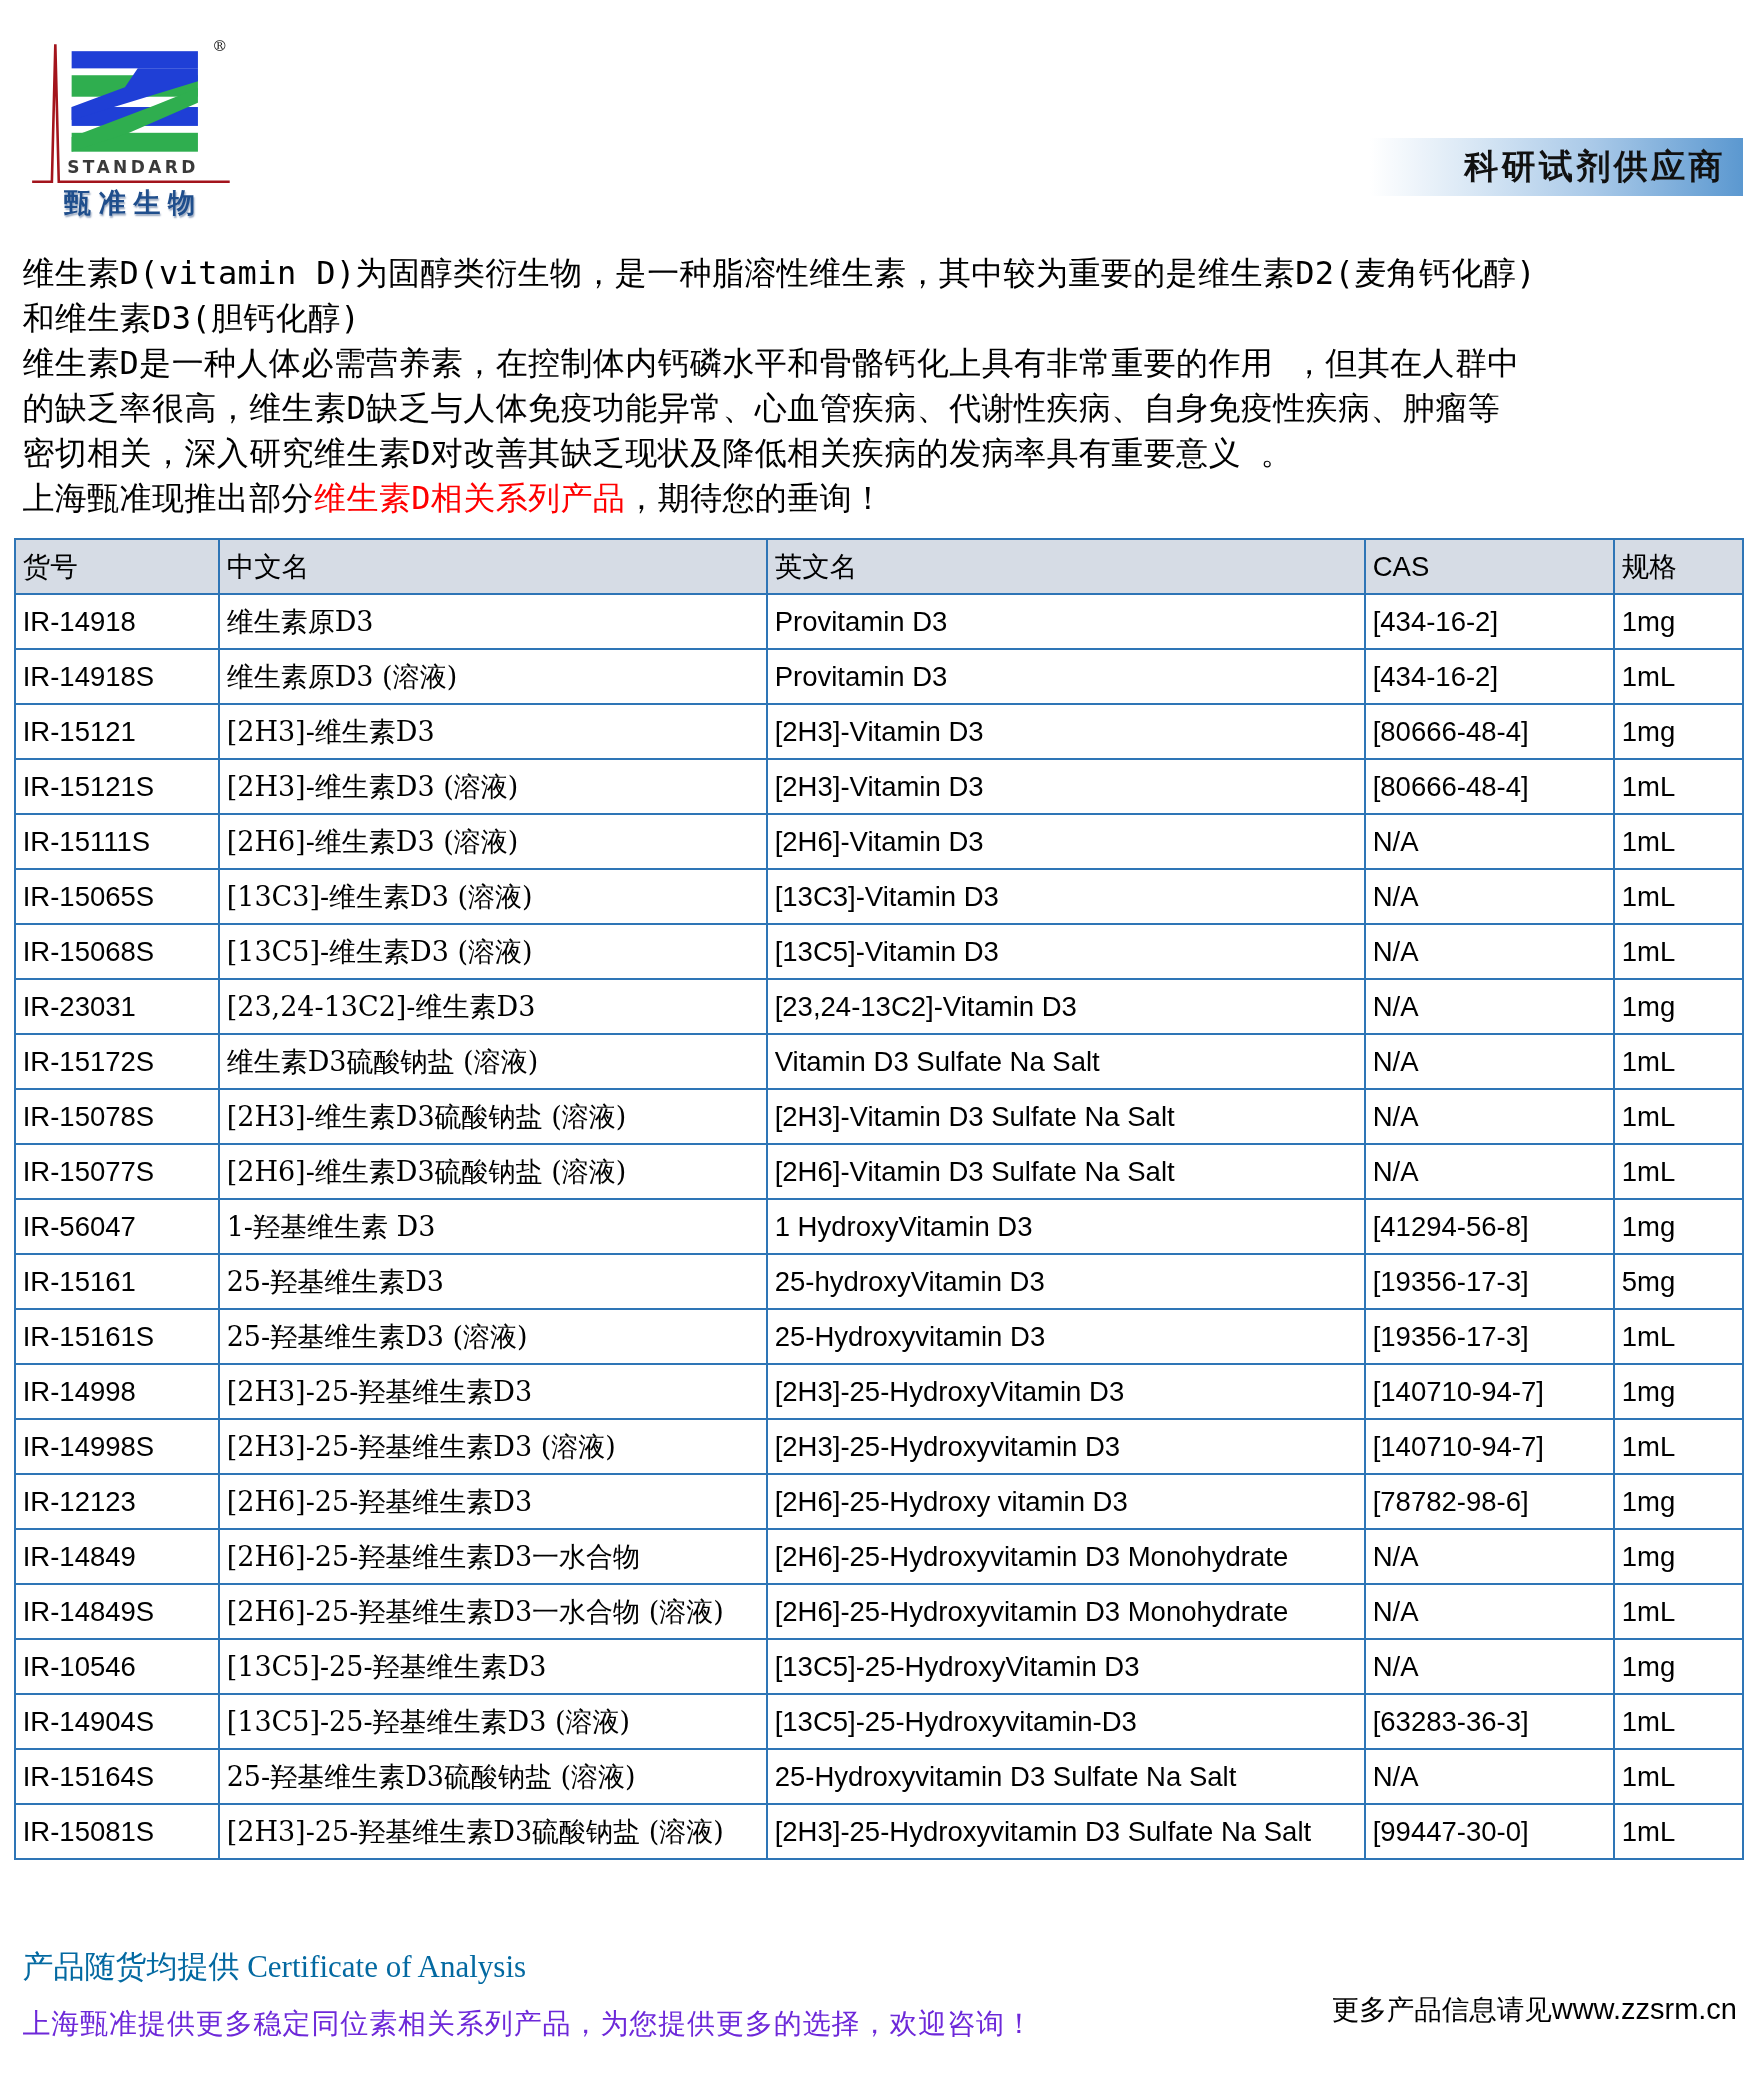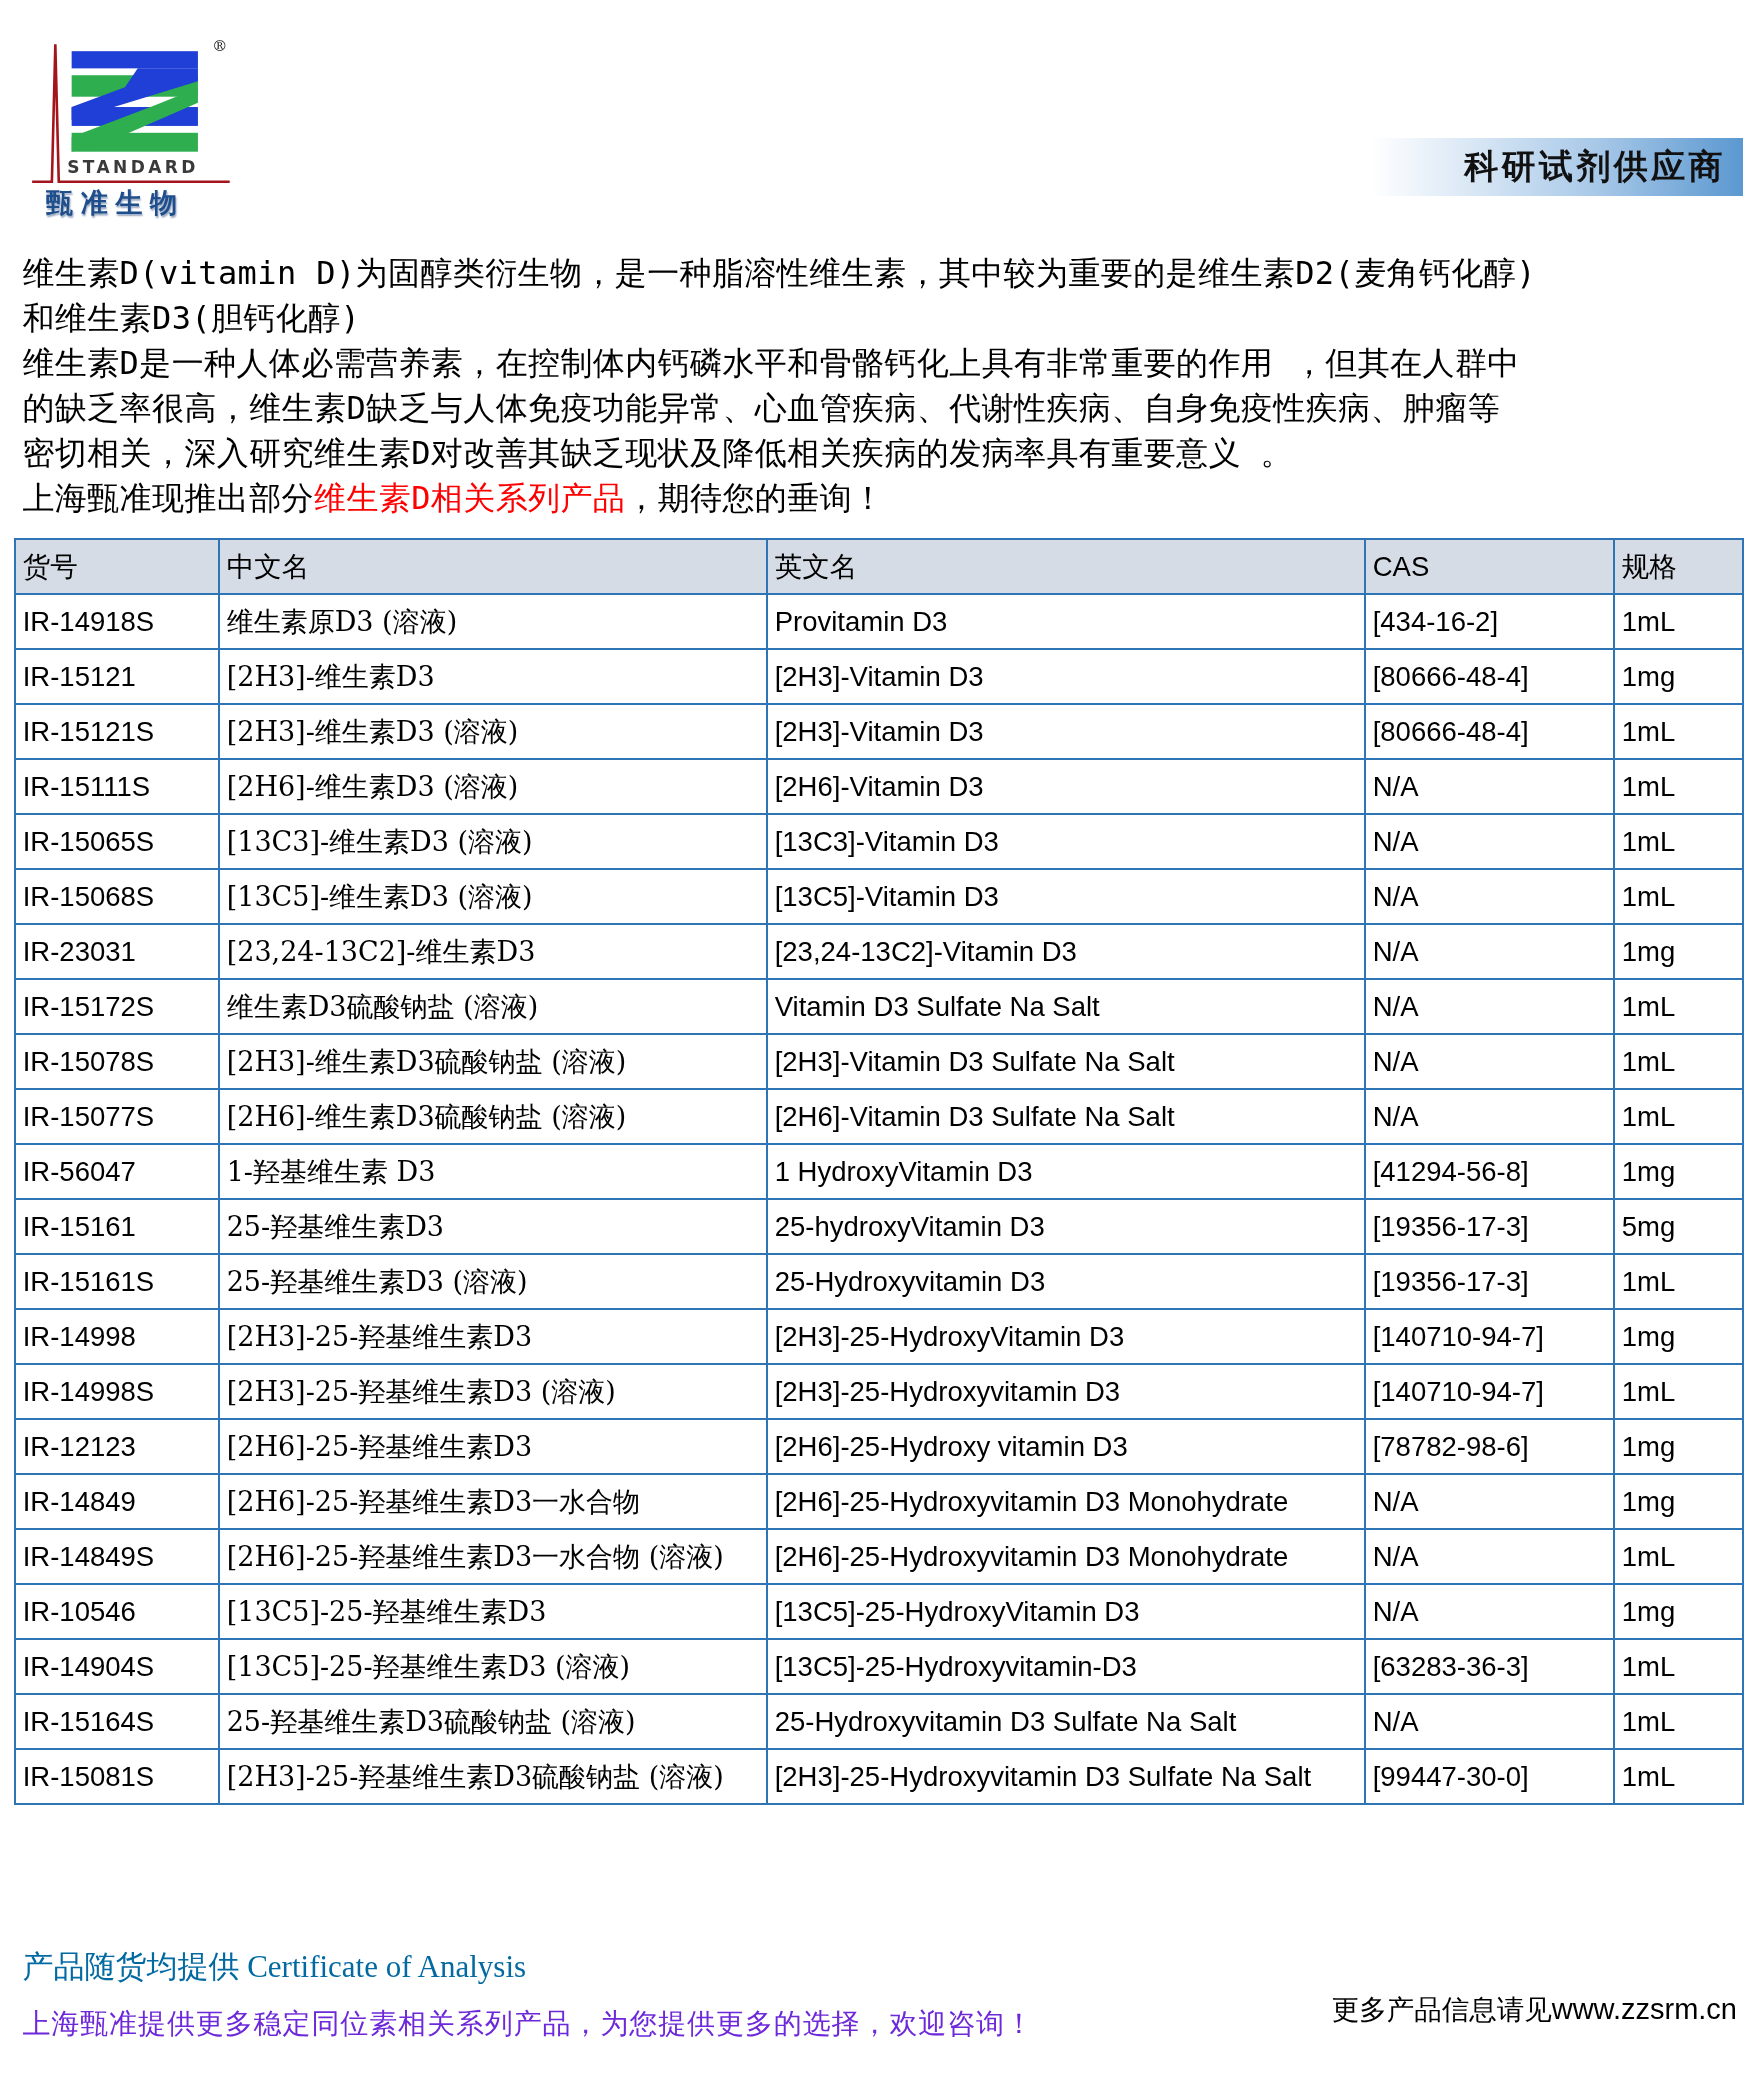--- a/index.html
+++ b/index.html
@@ -5,21 +5,21 @@
   html, body { margin: 0; padding: 0; background: #ffffff; }
   body { width: 1754px; height: 2097px; position: relative; overflow: hidden;
          font-family: "DejaVu Sans", sans-serif; color: #000; }
 
   
   .logo { position: absolute; left: 26px; top: 34px; width: 215px; height: 189px; }
   .logo svg { position: absolute; left: 0; top: 0; }
   .logo-standard { position: absolute; left: 36px; top: 123px; width: 142px;
         font-family: "DejaVu Sans", sans-serif; font-weight: bold; font-size: 17px;
         letter-spacing: 3.4px; color: #3a3a3a; text-align: center; }
-  .logo-cn { position: absolute; left: 20px; top: 151px; width: 185px;
+  .logo-cn { position: absolute; left: 38px; top: 151px; width: 185px;
         font-family: "DejaVu Sans", sans-serif; font-weight: bold; font-size: 27px;
         letter-spacing: 7.7px; color: #1f4e8c; text-shadow: 0.9px 1.7px 1.7px #9aa9c0; white-space: nowrap; }
   .logo-reg { position: absolute; left: 186px; top: 3.4px; font-size: 15.5px;
         font-family: "DejaVu Serif", serif; color: #222; }
 
   
   .banner { position: absolute; left: 1370px; top: 138px; width: 373px; height: 58px;
         background: linear-gradient(90deg, #ffffff 0%, #d5e5f4 30%, #a9c9e8 60%, #5b98d0 100%);
         display: flex; align-items: center; justify-content: flex-end; box-sizing: border-box; padding-right: 17px; }
   .banner span { font-family: "DejaVu Serif", serif; font-weight: bold; font-size: 34px;
@@ -96,20 +96,27 @@
     <tr>
       <th>货号</th>
       <th>中文名</th>
       <th>英文名</th>
       <th class="latin">CAS</th>
       <th>规格</th>
     </tr>
   </thead>
   <tbody id="tbody">
       <tr>
+        <td>IR-14918</td>
+        <td class="cn">维生素原D3</td>
+        <td>Provitamin D3</td>
+        <td>[434-16-2]</td>
+        <td>1mg</td>
+      </tr>
+      <tr>
         <td>IR-14918S</td>
         <td class="cn">维生素原D3 (溶液)</td>
         <td>Provitamin D3</td>
         <td>[434-16-2]</td>
         <td>1mL</td>
       </tr>
       <tr>
         <td>IR-15121</td>
         <td class="cn">[2H3]-维生素D3</td>
         <td>[2H3]-Vitamin D3</td>

